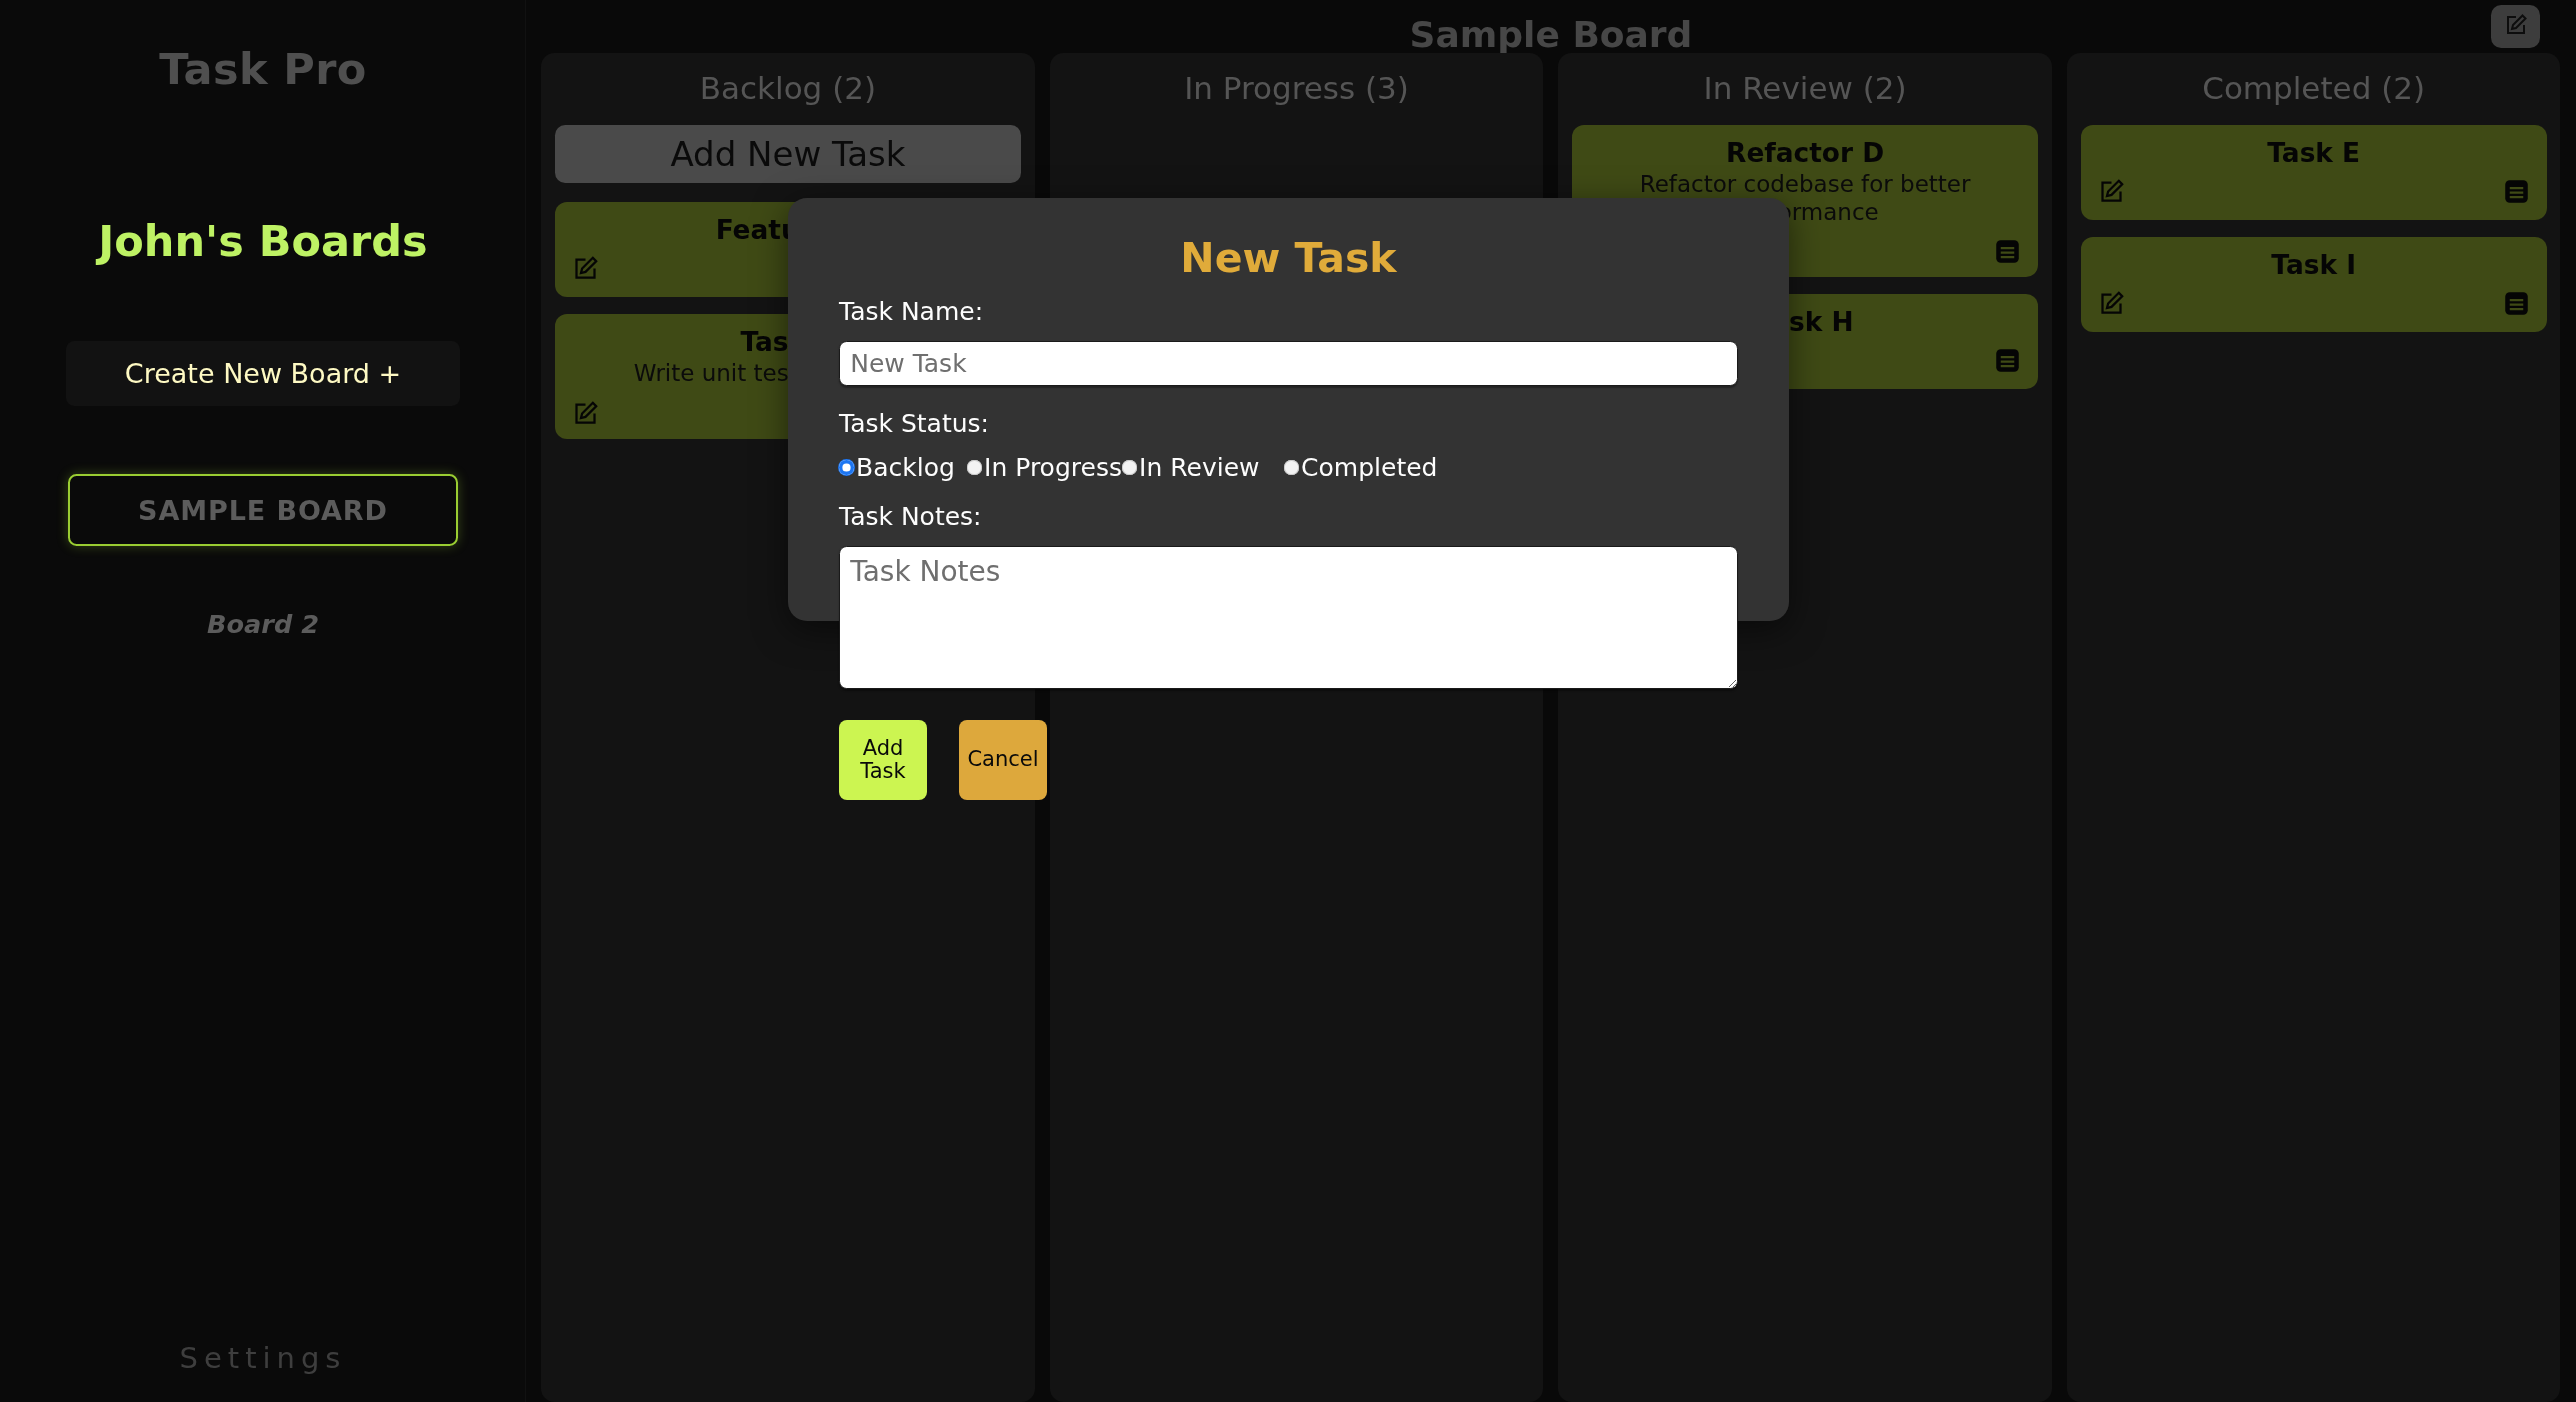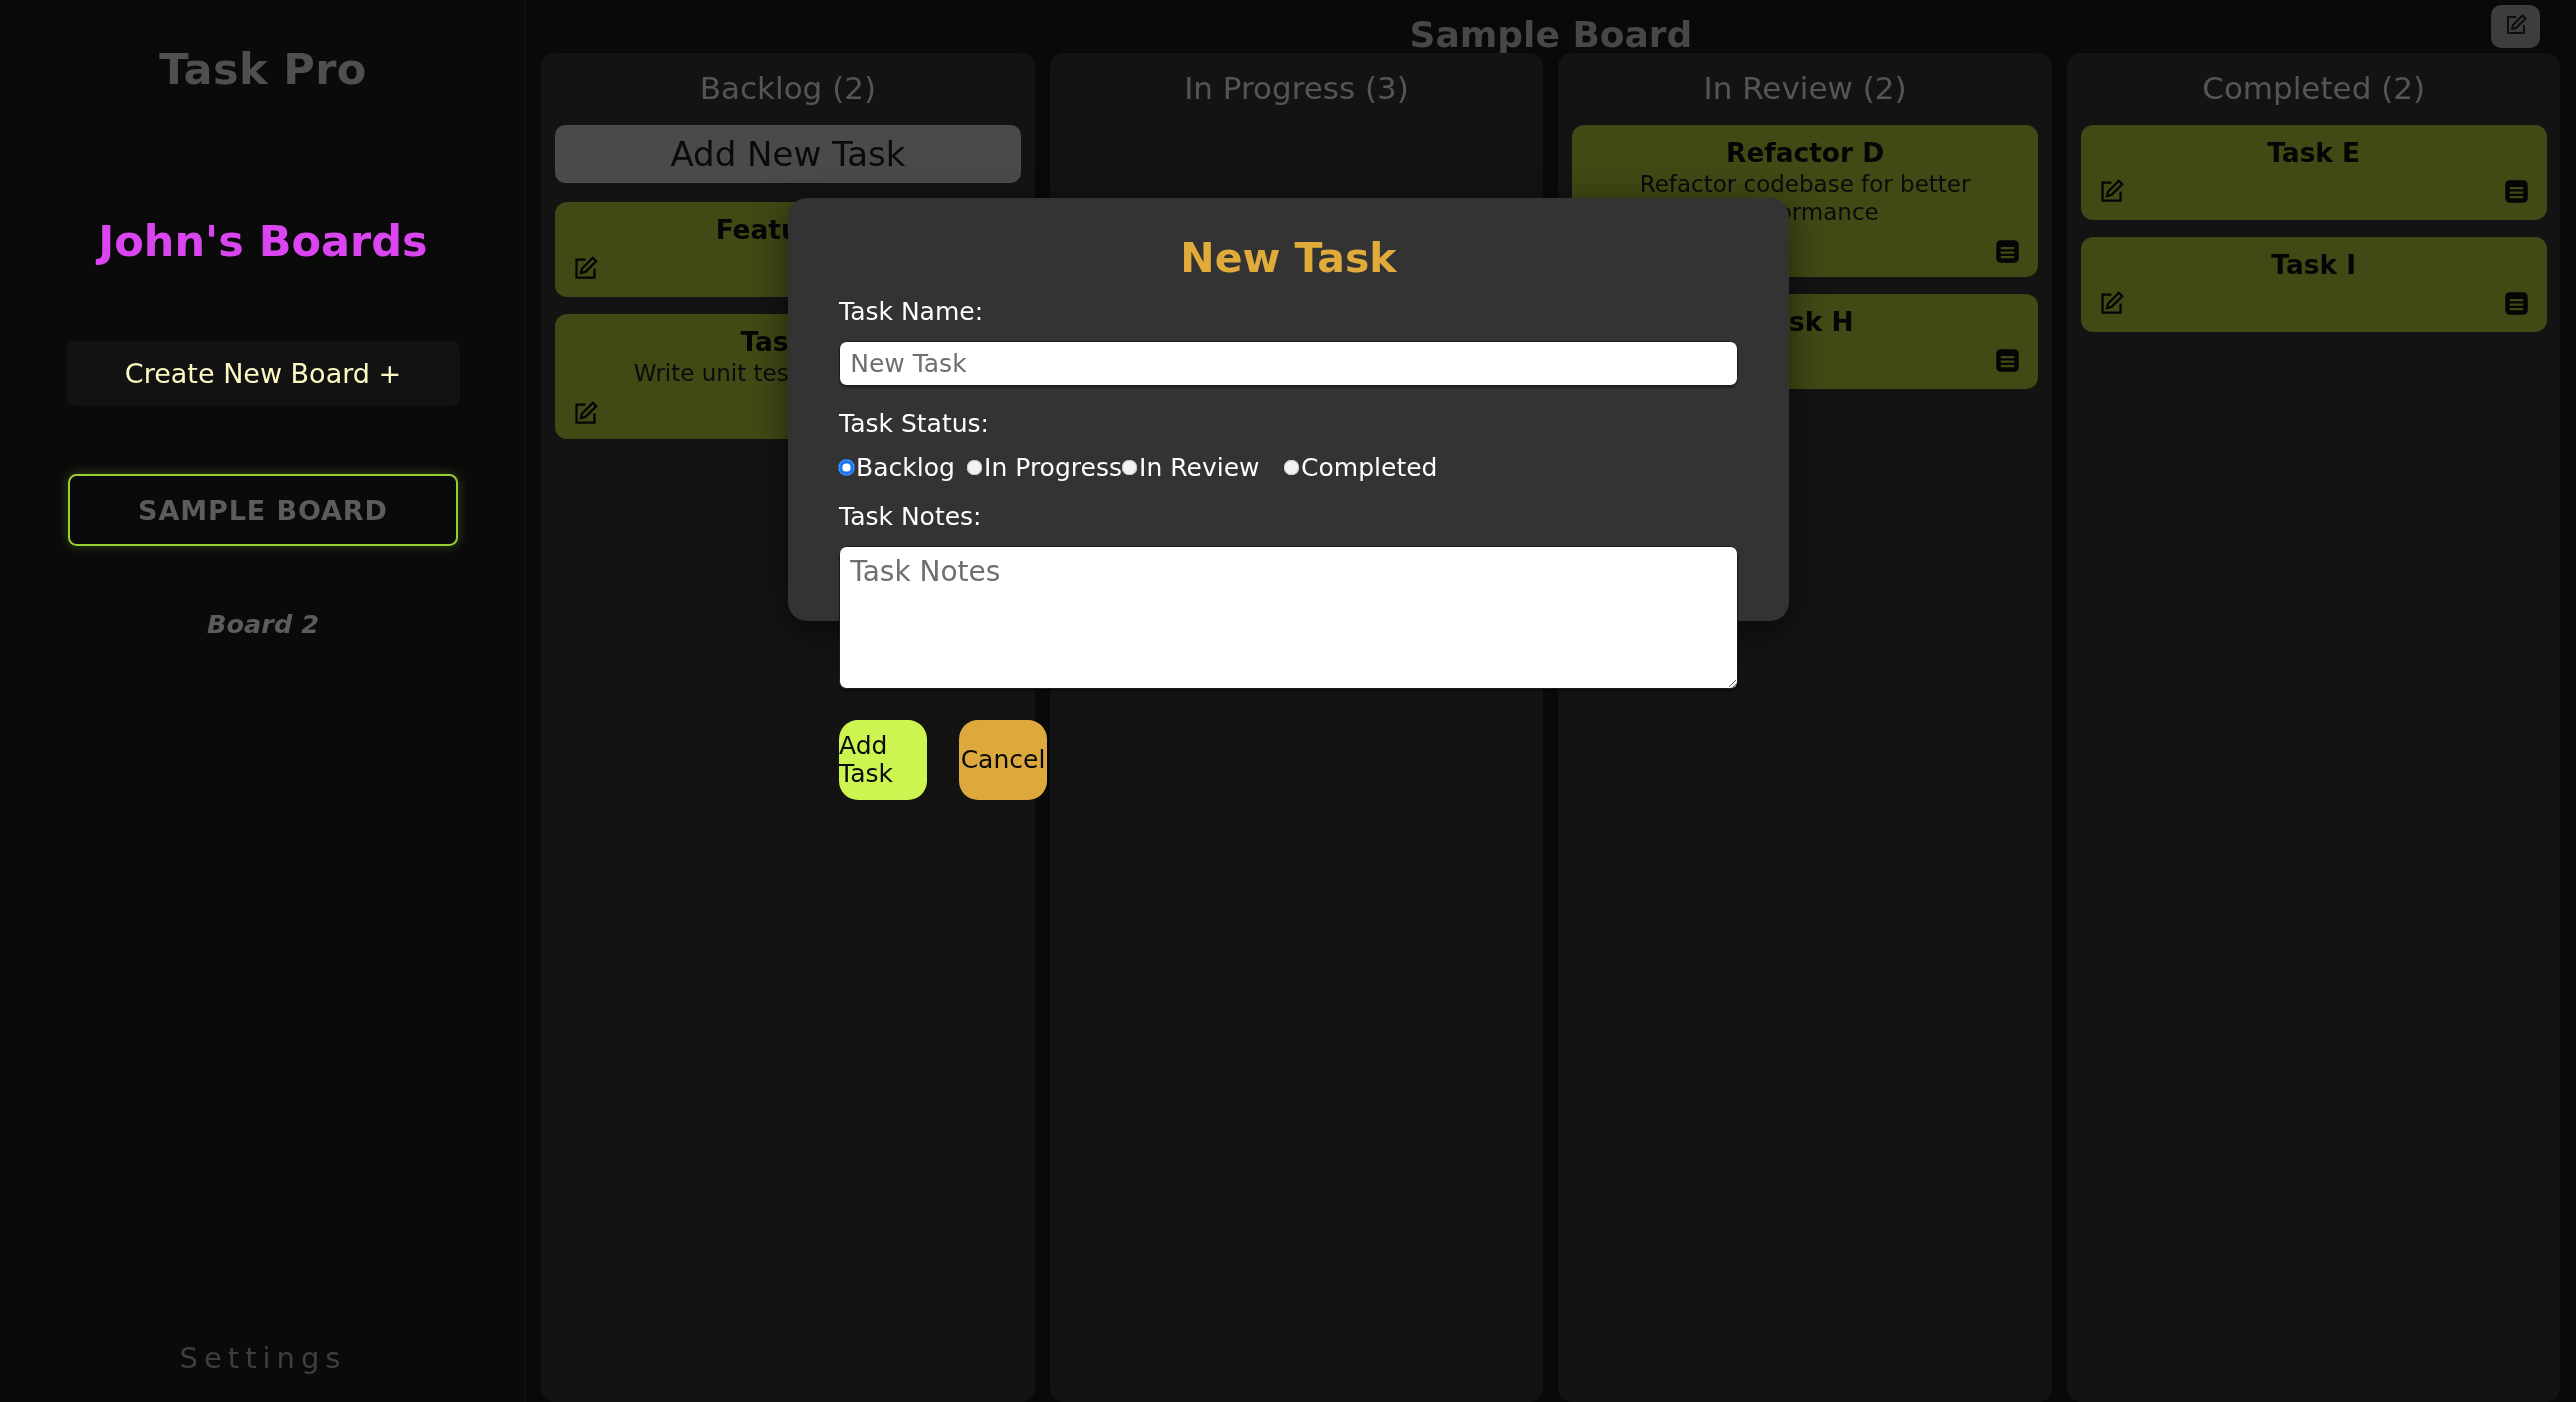--- a/index.html
+++ b/index.html
@@ -34,21 +34,21 @@
     font-weight: bold;
     color: #4f4f4f;
     letter-spacing: 0.4px;
   }
   #boards-heading {
     position: absolute;
     top: 216px; left: 0; width: 526px;
     text-align: center;
     font-size: 43px;
     font-weight: bold;
-    color: #d946ef;
+    color: #bef264;
   }
   #create-board-btn {
     position: absolute;
     left: 66px; top: 341px;
     width: 394px; height: 65px;
     background: #121212;
     border-radius: 8.5px;
     display: flex; align-items: center; justify-content: center;
     font-size: 27px;
     color: #fef9c3;
@@ -263,28 +263,28 @@
   }
   #task-notes-input::placeholder { color: #6f6f6f; }
 
   #modal-actions {
     display: flex;
     gap: 32px;
     margin-top: 31px;
   }
   .modal-btn {
     border: none;
-    border-radius: 19px;
+    border-radius: 8px;
     font-family: "DejaVu Sans", sans-serif;
-    font-size: 25px;
+    font-size: 21px;
     color: #0a0a0a;
     cursor: pointer;
     line-height: 1.1;
     display: flex; align-items: center; justify-content: center;
-    text-align: left;
+    text-align: center;
   }
   #add-task-submit {
     width: 88px; height: 80px;
     background: #ccf551;
   }
   #cancel-btn {
     width: 88px; height: 80px;
     background: #dda83c;
   }
 </style>

